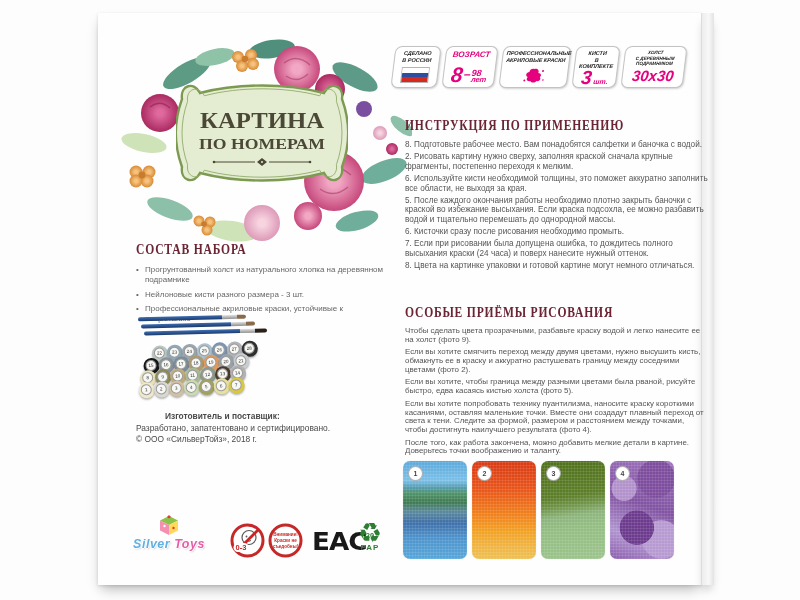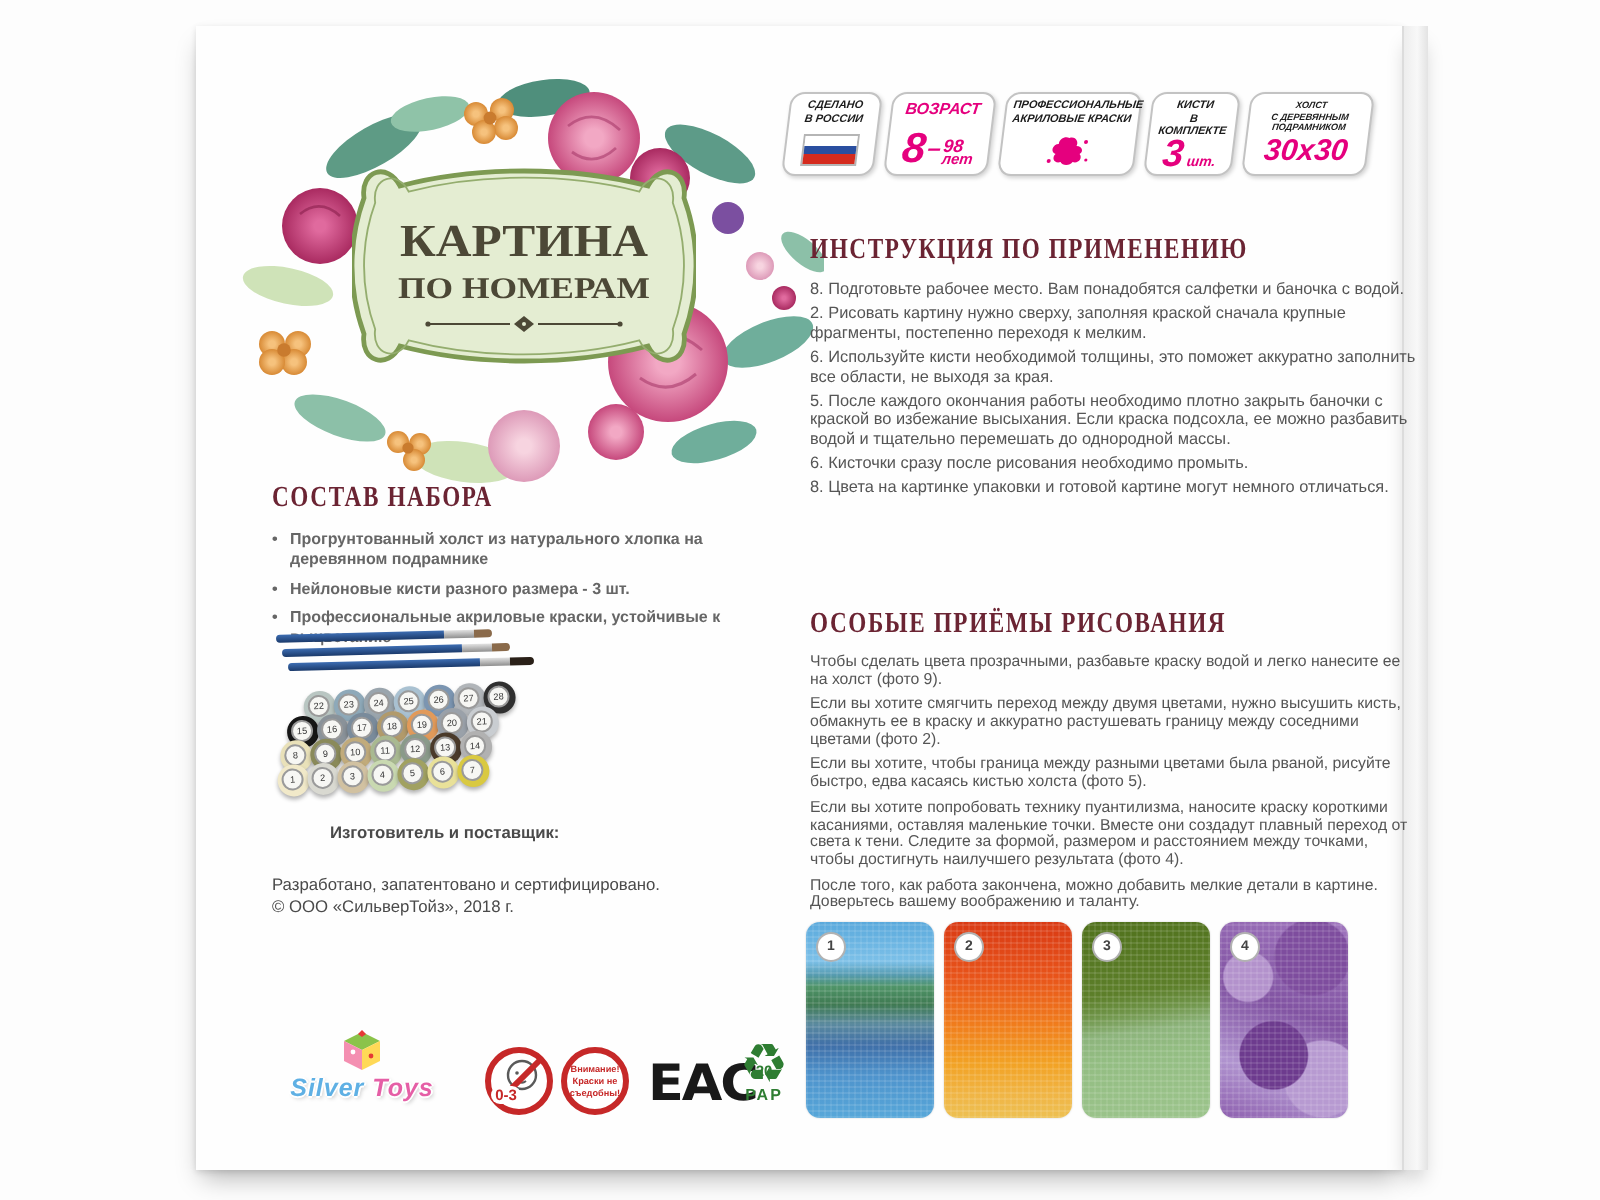--- a/index.html
+++ b/index.html
@@ -38,44 +38,44 @@
   
   .h2{font-family:"Liberation Serif",serif;font-weight:bold;color:#6b2433;font-size:14.5px;
       transform:scaleX(.8);transform-origin:left center;white-space:nowrap;letter-spacing:1px;margin:0 0 6px;}
 
   
   .wreath{position:absolute;left:14px;top:18px;width:300px;height:218px;}
   .emblem{position:absolute;left:78px;top:64px;width:172px;height:112px;}
 
   .kit{position:absolute;left:38px;top:228px;width:252px;}
   .kit-list{margin:7px 0 0;padding:0;list-style:none;}
-  .kit-list div{position:relative;padding-left:9px;font-size:8px;line-height:1.25;color:#666;margin-bottom:4.5px;font-weight:bold;}
+  .kit-list div{position:relative;padding-left:9px;font-size:8px;line-height:1.25;color:#666;margin-bottom:4.5px;}
   .kit-list div::before{content:"•";position:absolute;left:0;top:0;color:#666;}
 
   .brushes{position:absolute;left:40px;top:303px;width:230px;height:26px;}
   .brush{position:absolute;height:3.5px;display:flex;transform:rotate(-1.5deg);}
   .brush .handle{background:linear-gradient(to bottom,#3d6db2,#1b3a6b);border-radius:3px 0 0 3px;}
   .brush .ferrule{width:15px;background:linear-gradient(to bottom,#e2e2e2,#8f8f8f);}
   .brush .tip-round{width:9px;background:#8a6a4a;border-radius:0 4px 4px 0;}
   .brush .tip-flat{width:12px;background:#2a2018;border-radius:0 2px 2px 0;}
 
   .pots{position:absolute;left:40px;top:330px;width:140px;height:60px;transform:rotate(-3deg);}
   .pot-row{position:absolute;display:flex;}
   .pot{width:16px;height:16px;border-radius:50%;margin-right:-1px;position:relative;
        box-shadow:0 1.5px 2px rgba(0,0,0,.3);}
   .pot .cap{position:absolute;left:2px;top:2px;width:11px;height:11px;background:#f7f7f4;border-radius:50%;
        border:.5px solid #9a9a9a;display:flex;align-items:center;justify-content:center;
        font-size:4.6px;color:#333;box-sizing:border-box;}
 
   .mfr{position:absolute;left:38px;top:398px;width:275px;font-size:8.4px;line-height:1.3;color:#4a4a4a;}
-  .mfr-h{font-weight:bold;margin-bottom:15px;padding-left:29px;}
+  .mfr-h{font-weight:bold;margin-bottom:1px;padding-left:29px;}
   .mfr-blk{white-space:pre-line;margin-bottom:9px;}
 
   
-  .footer{position:absolute;left:40px;top:500px;width:260px;height:60px;}
+  .footer{position:absolute;left:28px;top:500px;width:260px;height:60px;}
   .brand{position:absolute;left:0;top:2px;width:86px;text-align:center;}
   .brand-cube{display:block;margin:0 auto;}
   .brand-words{font-style:italic;font-weight:bold;font-size:12.5px;letter-spacing:.5px;
       text-shadow:1px 0 0 #fff,-1px 0 0 #fff,0 1px 0 #fff,0 -1px 0 #fff,1px 1px 2px rgba(0,0,0,.25);}
   .brand-w1{color:#5fb0e4;}
   .brand-w2{color:#e55fa6;}
   .circ{position:absolute;top:10px;}
   .c1{left:104px}.c2{left:142px}
   .eac{position:absolute;left:186px;top:14px;font-size:25px;font-weight:800;color:#191919;
        letter-spacing:-1px;transform:scaleX(1.05);transform-origin:left;font-family:"DejaVu Sans",sans-serif;}
@@ -427,33 +427,34 @@
     <div class="rightcol">
       <div class="instructions">
         <div class="h2">ИНСТРУКЦИЯ ПО ПРИМЕНЕНИЮ</div>
         <div>
 
         <div class="instr">8. Подготовьте рабочее место. Вам понадобятся салфетки и баночка с водой.</div>
             <div class="instr">2. Рисовать картину нужно сверху, заполняя краской сначала крупные фрагменты, постепенно переходя к мелким.</div>
             <div class="instr">6. Используйте кисти необходимой толщины, это поможет аккуратно заполнить все области, не выходя за края.</div>
             <div class="instr">5. После каждого окончания работы необходимо плотно закрыть баночки с краской во избежание высыхания. Если краска подсохла, ее можно разбавить водой и тщательно перемешать до однородной массы.</div>
             <div class="instr">6. Кисточки сразу после рисования необходимо промыть.</div>
+            <div class="instr">7. Если при рисовании была допущена ошибка, то дождитесь полного высыхания краски (24 часа) и поверх нанесите нужный оттенок.</div>
             <div class="instr">8. Цвета на картинке упаковки и готовой картине могут немного отличаться.</div>
           </div>
       </div>
 
       <div class="techniques">
         <div class="h2">ОСОБЫЕ ПРИЁМЫ РИСОВАНИЯ</div>
         <div>
 
         <div class="tech-p">Чтобы сделать цвета прозрачными, разбавьте краску водой и легко нанесите ее на холст (фото 9).</div>
             <div class="tech-p">Если вы хотите смягчить переход между двумя цветами, нужно высушить кисть, обмакнуть ее в краску и аккуратно растушевать границу между соседними цветами (фото 2).</div>
             <div class="tech-p">Если вы хотите, чтобы граница между разными цветами была рваной, рисуйте быстро, едва касаясь кистью холста (фото 5).</div>
             <div class="tech-p">Если вы хотите попробовать технику пуантилизма, наносите краску короткими касаниями, оставляя маленькие точки. Вместе они создадут плавный переход от света к тени. Следите за формой, размером и расстоянием между точками, чтобы достигнуть наилучшего результата (фото 4).</div>
-            <div class="tech-p">После того, как работа закончена, можно добавить мелкие детали в картине. Доверьтесь вашему воображению и таланту.</div>
+            <div class="tech-p">После того, как работа закончена, можно добавить мелкие детали в картине. Доверьтесь точки воображению и таланту.</div>
           </div>
       </div>
 
       <div class="swatches">
         <div class="sw sw1">
           <span class="sw-num">1</span>
         </div>
         <div class="sw sw2">
           <span class="sw-num">2</span>
         </div>

